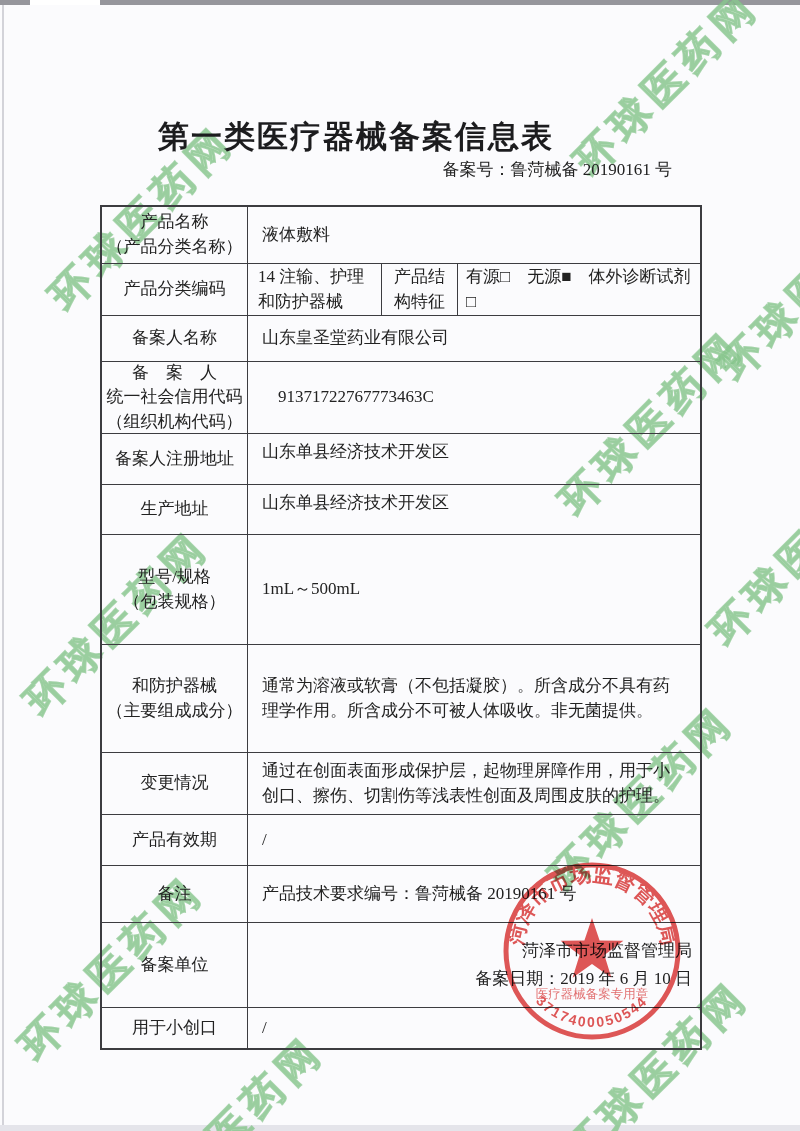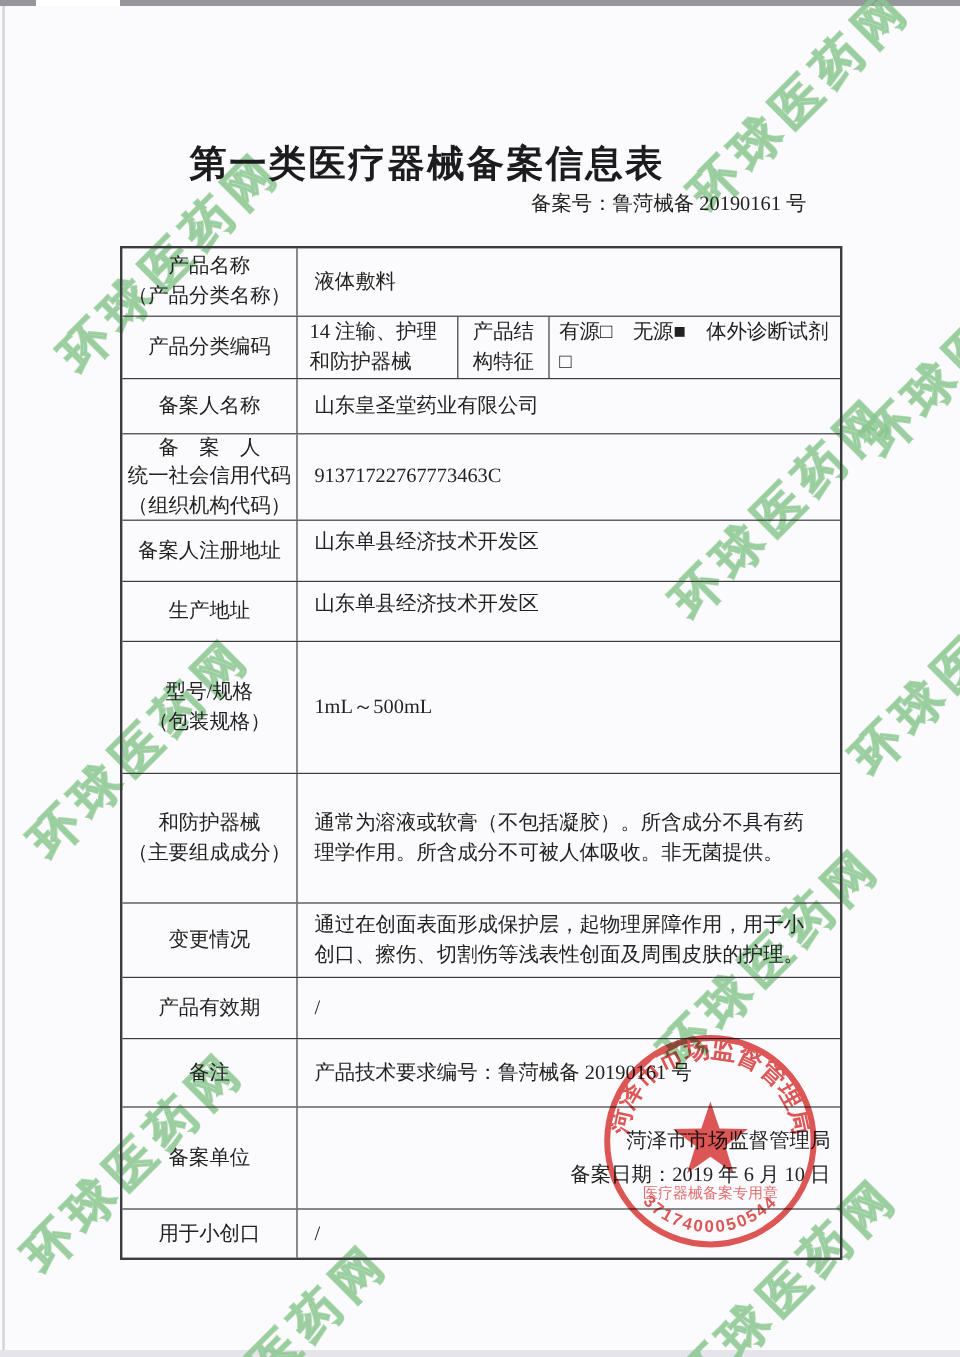--- a/index.html
+++ b/index.html
@@ -100,21 +100,21 @@
       <div class="cell cell-mid2">产品结
 构特征</div>
       <div class="cell cell-value" style="padding:2px 8px;">有源□　无源■　体外诊断试剂□</div>
     </div>
 
     <div class="row" style="height:46px;">
       <div class="cell cell-label">备案人名称</div>
       <div class="cell cell-value">山东皇圣堂药业有限公司</div>
     </div>
 
-    <div class="row" style="height:72px;">
+    <div class="row" style="height:72px;gap:16px;">
       <div class="cell cell-label">备　案　人
 统一社会信用代码
 （组织机构代码）</div>
       <div class="cell cell-value">91371722767773463C</div>
     </div>
 
     <div class="row" style="height:51px;">
       <div class="cell cell-label">备案人注册地址</div>
       <div class="cell cell-value" style="align-items:flex-start; padding-top:6px;">山东单县经济技术开发区</div>
     </div>

